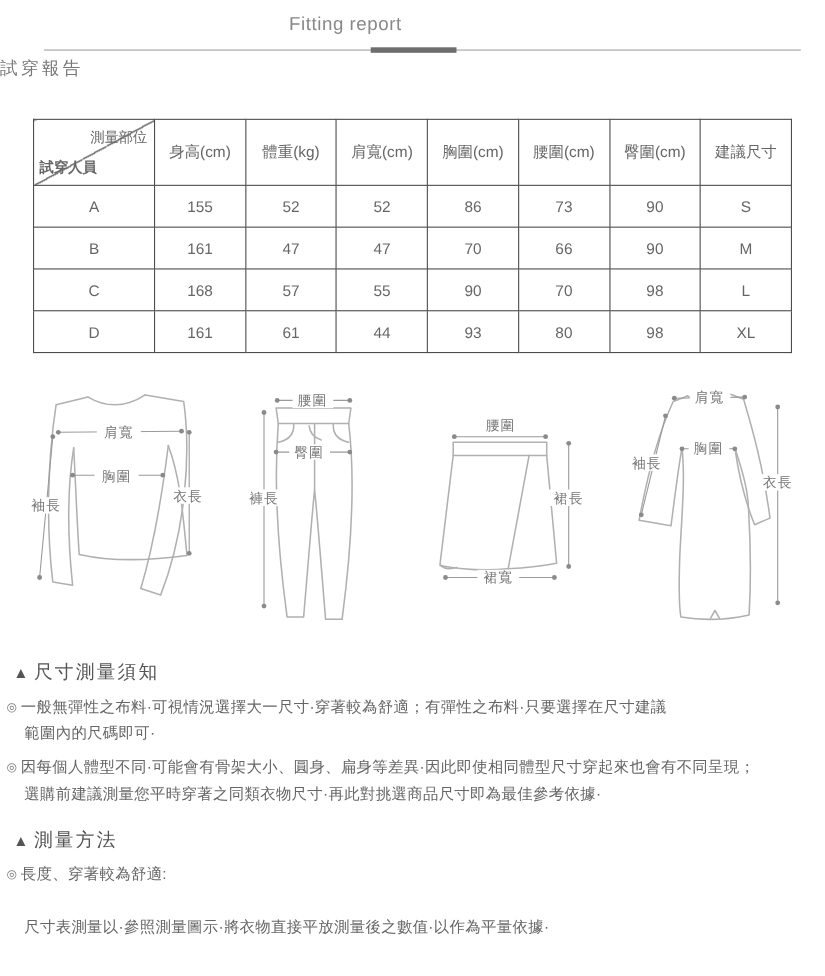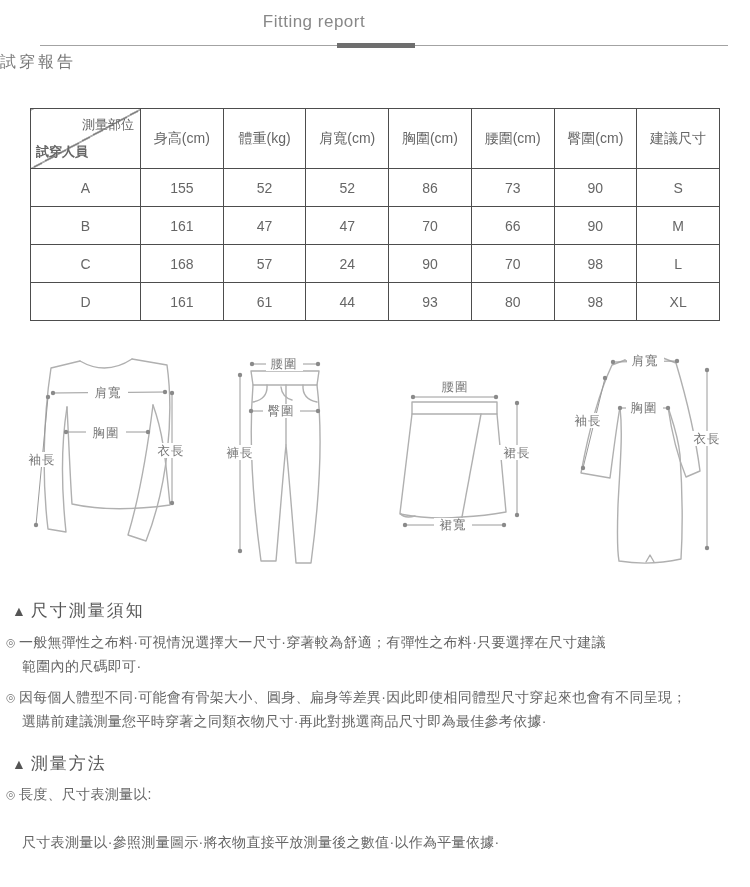--- a/index.html
+++ b/index.html
@@ -99,21 +99,21 @@
         <td>47</td>
         <td>70</td>
         <td>66</td>
         <td>90</td>
         <td>M</td>
       </tr>
       <tr>
         <td>C</td>
         <td>168</td>
         <td>57</td>
-        <td>24</td>
+        <td>55</td>
         <td>90</td>
         <td>70</td>
         <td>98</td>
         <td>L</td>
       </tr>
       <tr>
         <td>D</td>
         <td>161</td>
         <td>61</td>
         <td>44</td>
@@ -256,19 +256,19 @@
     <span class="bullet">◎</span><span>因每個人體型不同·可能會有骨架大小、圓身、扁身等差異·因此即使相同體型尺寸穿起來也會有不同呈現；</span>
   </div>
   <div class="tline cont" style="top:713px">
     <span>選購前建議測量您平時穿著之同類衣物尺寸·再此對挑選商品尺寸即為最佳參考依據·</span>
   </div>
 
   <div class="sec-head" style="top:752px">
     <span class="tri">▲</span><span>測量方法</span>
   </div>
   <div class="tline" style="top:786px">
-    <span class="bullet">◎</span><span>長度、尺寸表測量以:</span>
+    <span class="bullet">◎</span><span>長度、穿著較為舒適:</span>
   </div>
   <div class="tline cont" style="top:834px">
     <span>尺寸表測量以·參照測量圖示·將衣物直接平放測量後之數值·以作為平量依據·</span>
   </div>
 
 </div>
 
 </body></html>

